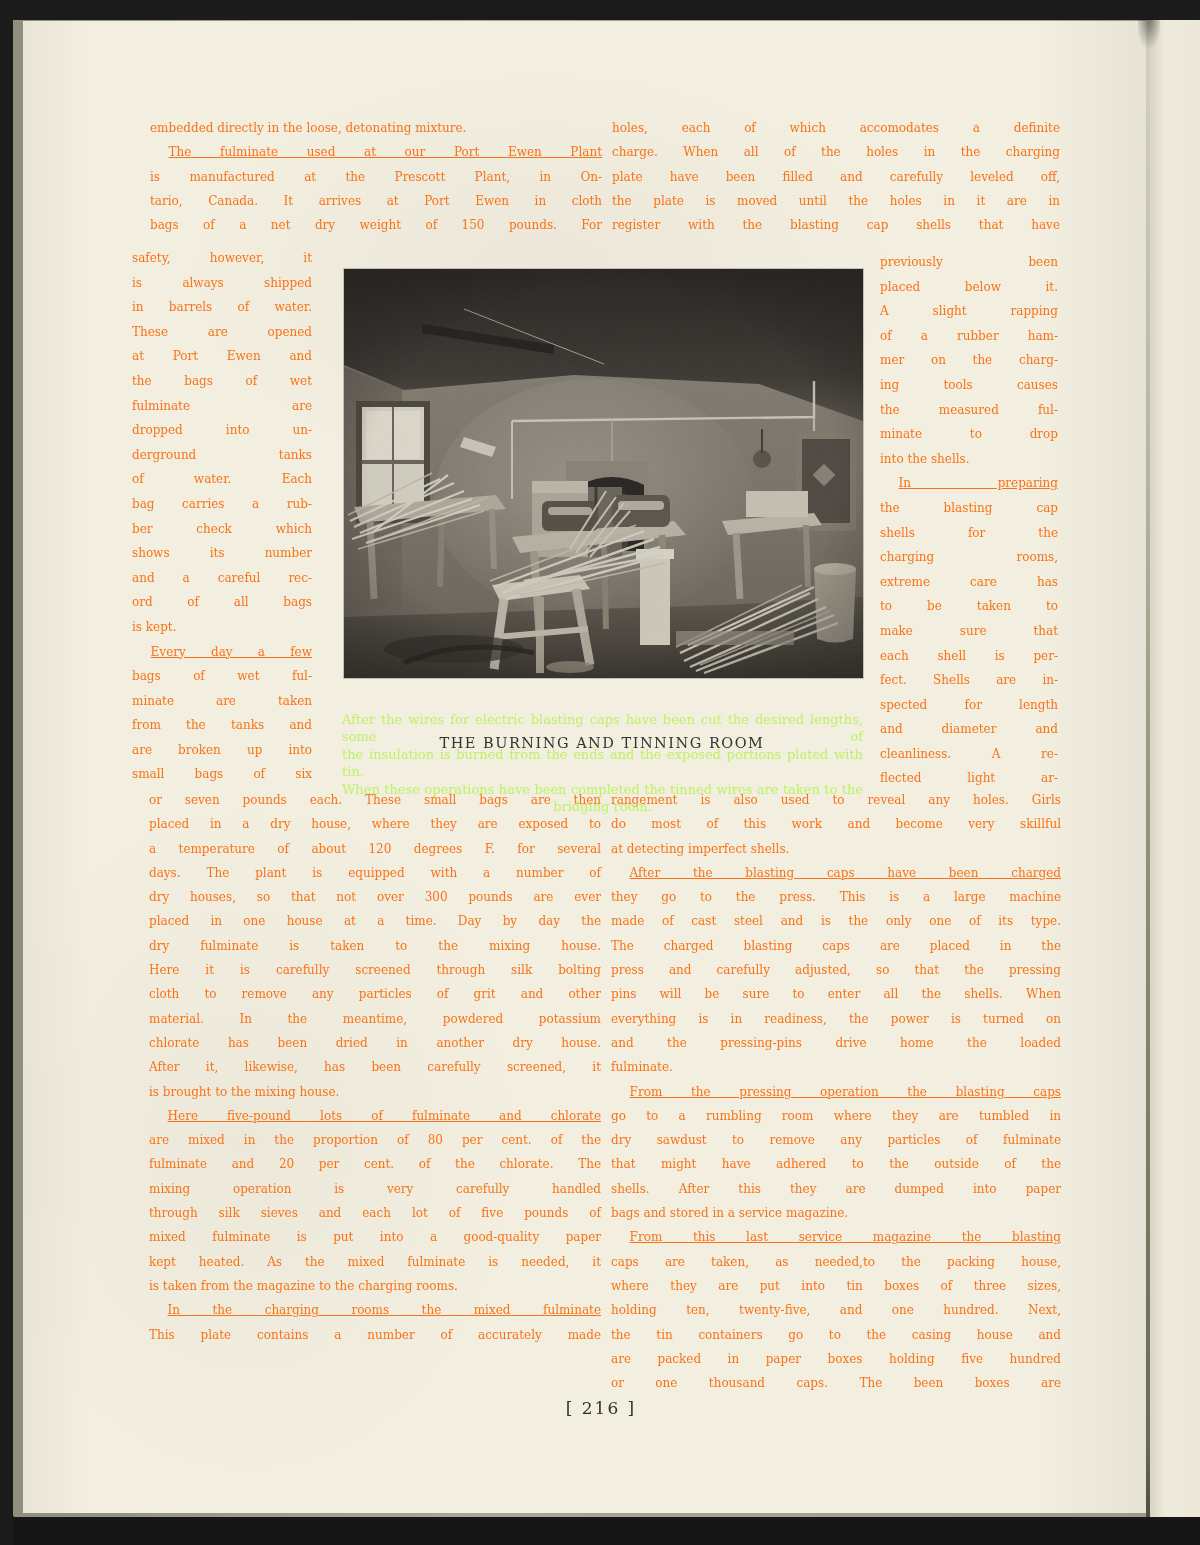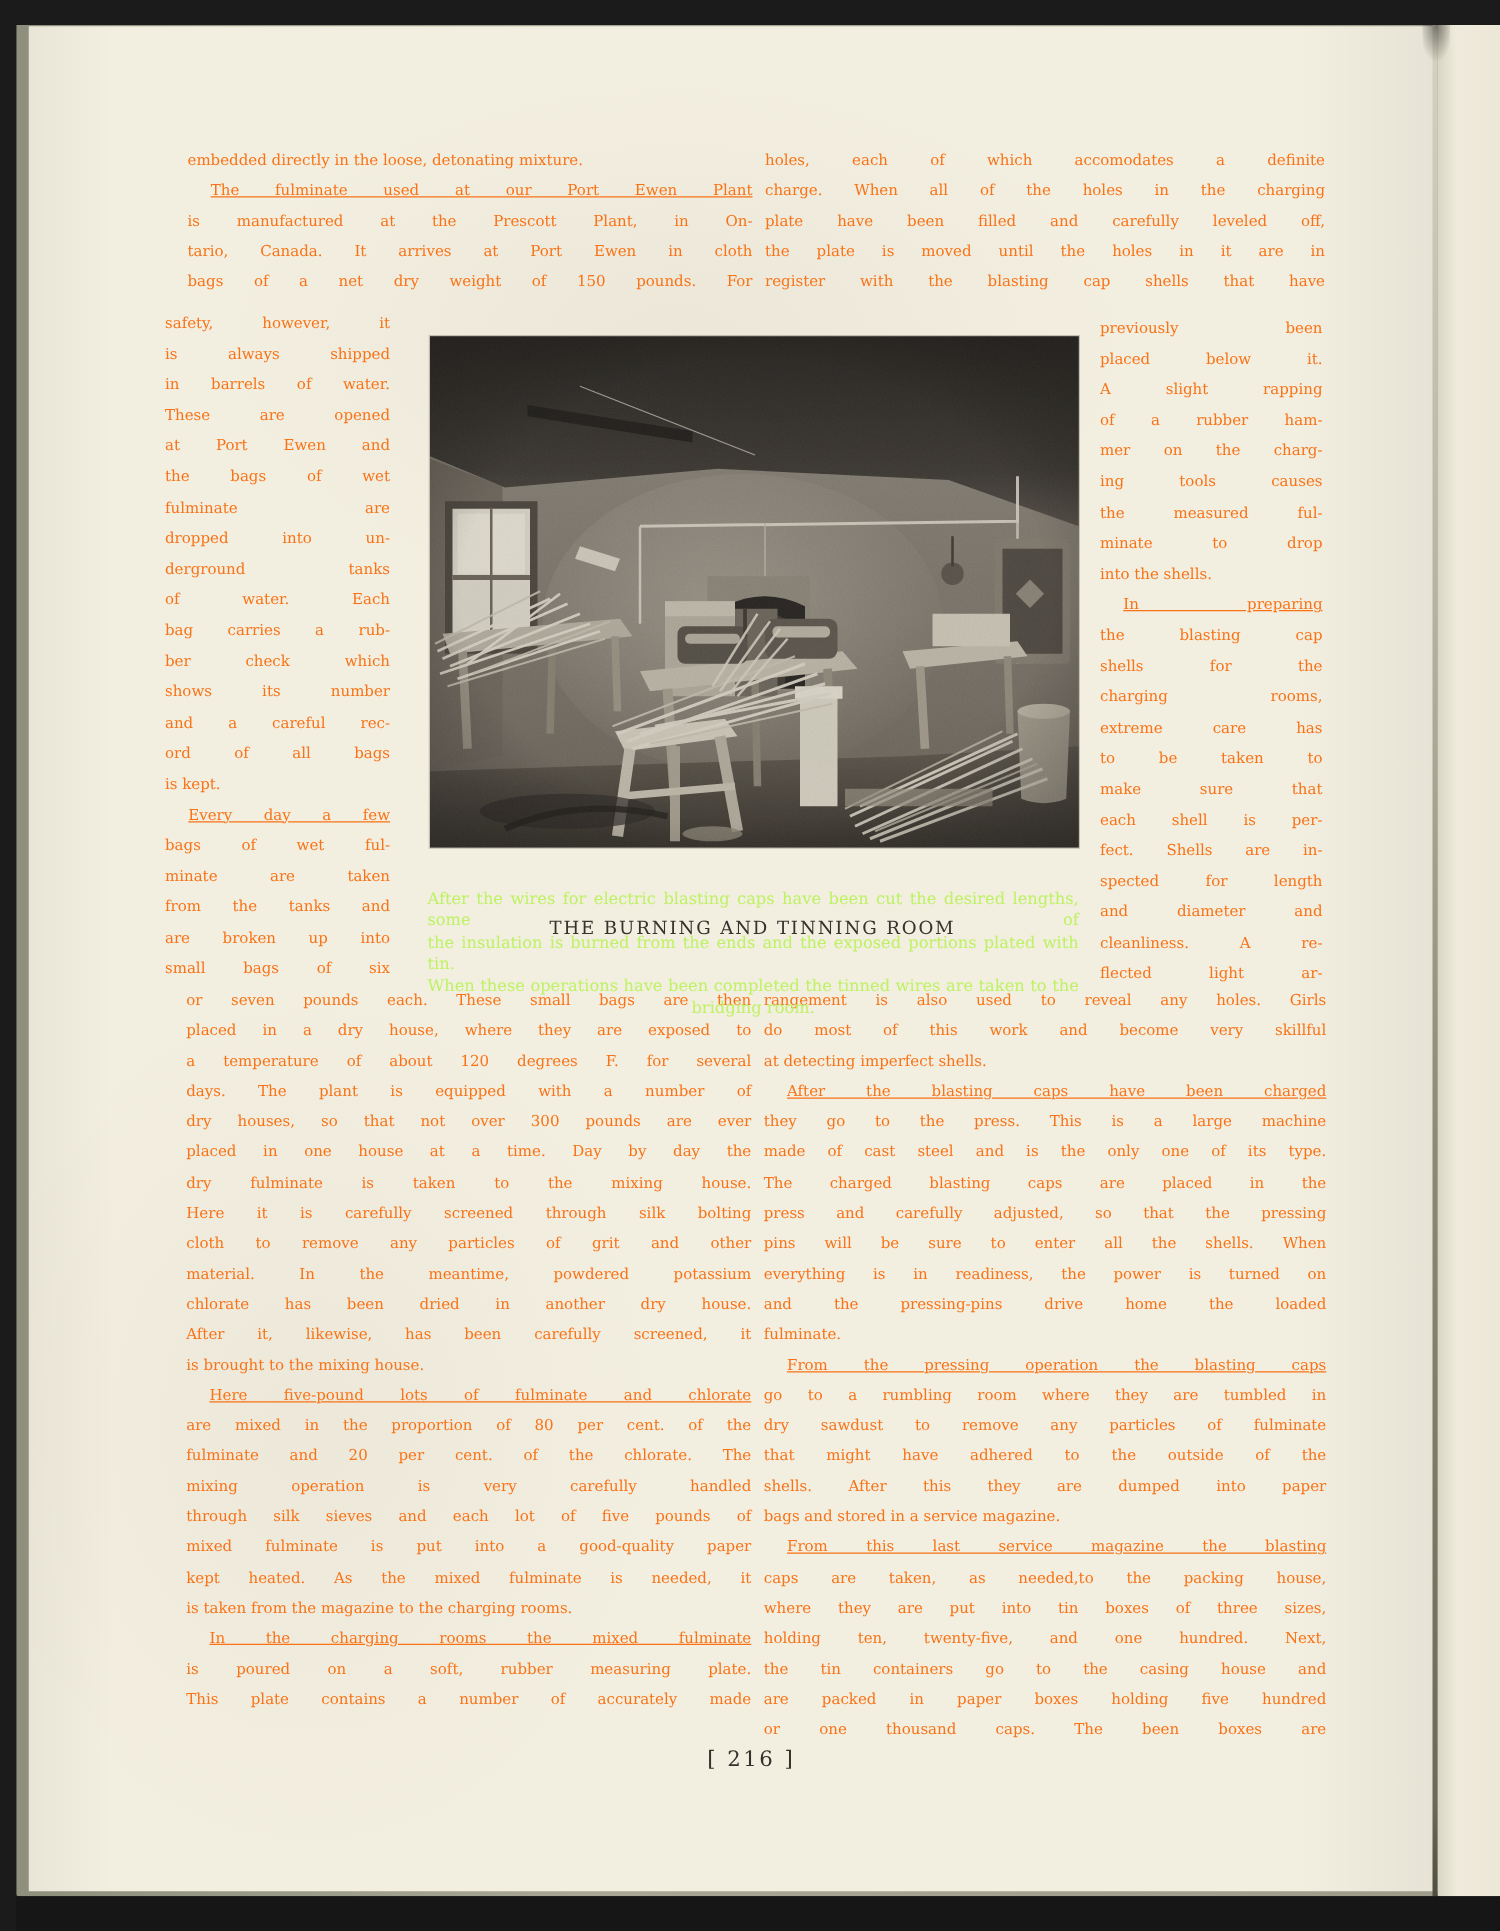--- a/index.html
+++ b/index.html
@@ -143,21 +143,20 @@
     <div class="line last">is brought to the mixing house.</div>
     <div class="line indent">Here five-pound lots of fulminate and chlorate</div>
     <div class="line">are mixed in the proportion of 80 per cent. of the</div>
     <div class="line">fulminate and 20 per cent. of the chlorate. The</div>
     <div class="line">mixing operation is very carefully handled</div>
     <div class="line">through silk sieves and each lot of five pounds of</div>
     <div class="line">mixed fulminate is put into a good-quality paper</div>
     <div class="line">kept heated. As the mixed fulminate is needed, it</div>
     <div class="line last">is taken from the magazine to the charging rooms.</div>
     <div class="line indent">In the charging rooms the mixed fulminate</div>
-    <div class="line">is poured on a soft, rubber measuring plate.</div>
     <div class="line">This plate contains a number of accurately made</div>
   </div>
 <div class="txt col-right-bottom">
     <div class="line">rangement is also used to reveal any holes. Girls</div>
     <div class="line">do most of this work and become very skillful</div>
     <div class="line last">at detecting imperfect shells.</div>
     <div class="line indent">After the blasting caps have been charged</div>
     <div class="line">they go to the press. This is a large machine</div>
     <div class="line">made of cast steel and is the only one of its type.</div>
     <div class="line">The charged blasting caps are placed in the</div>

